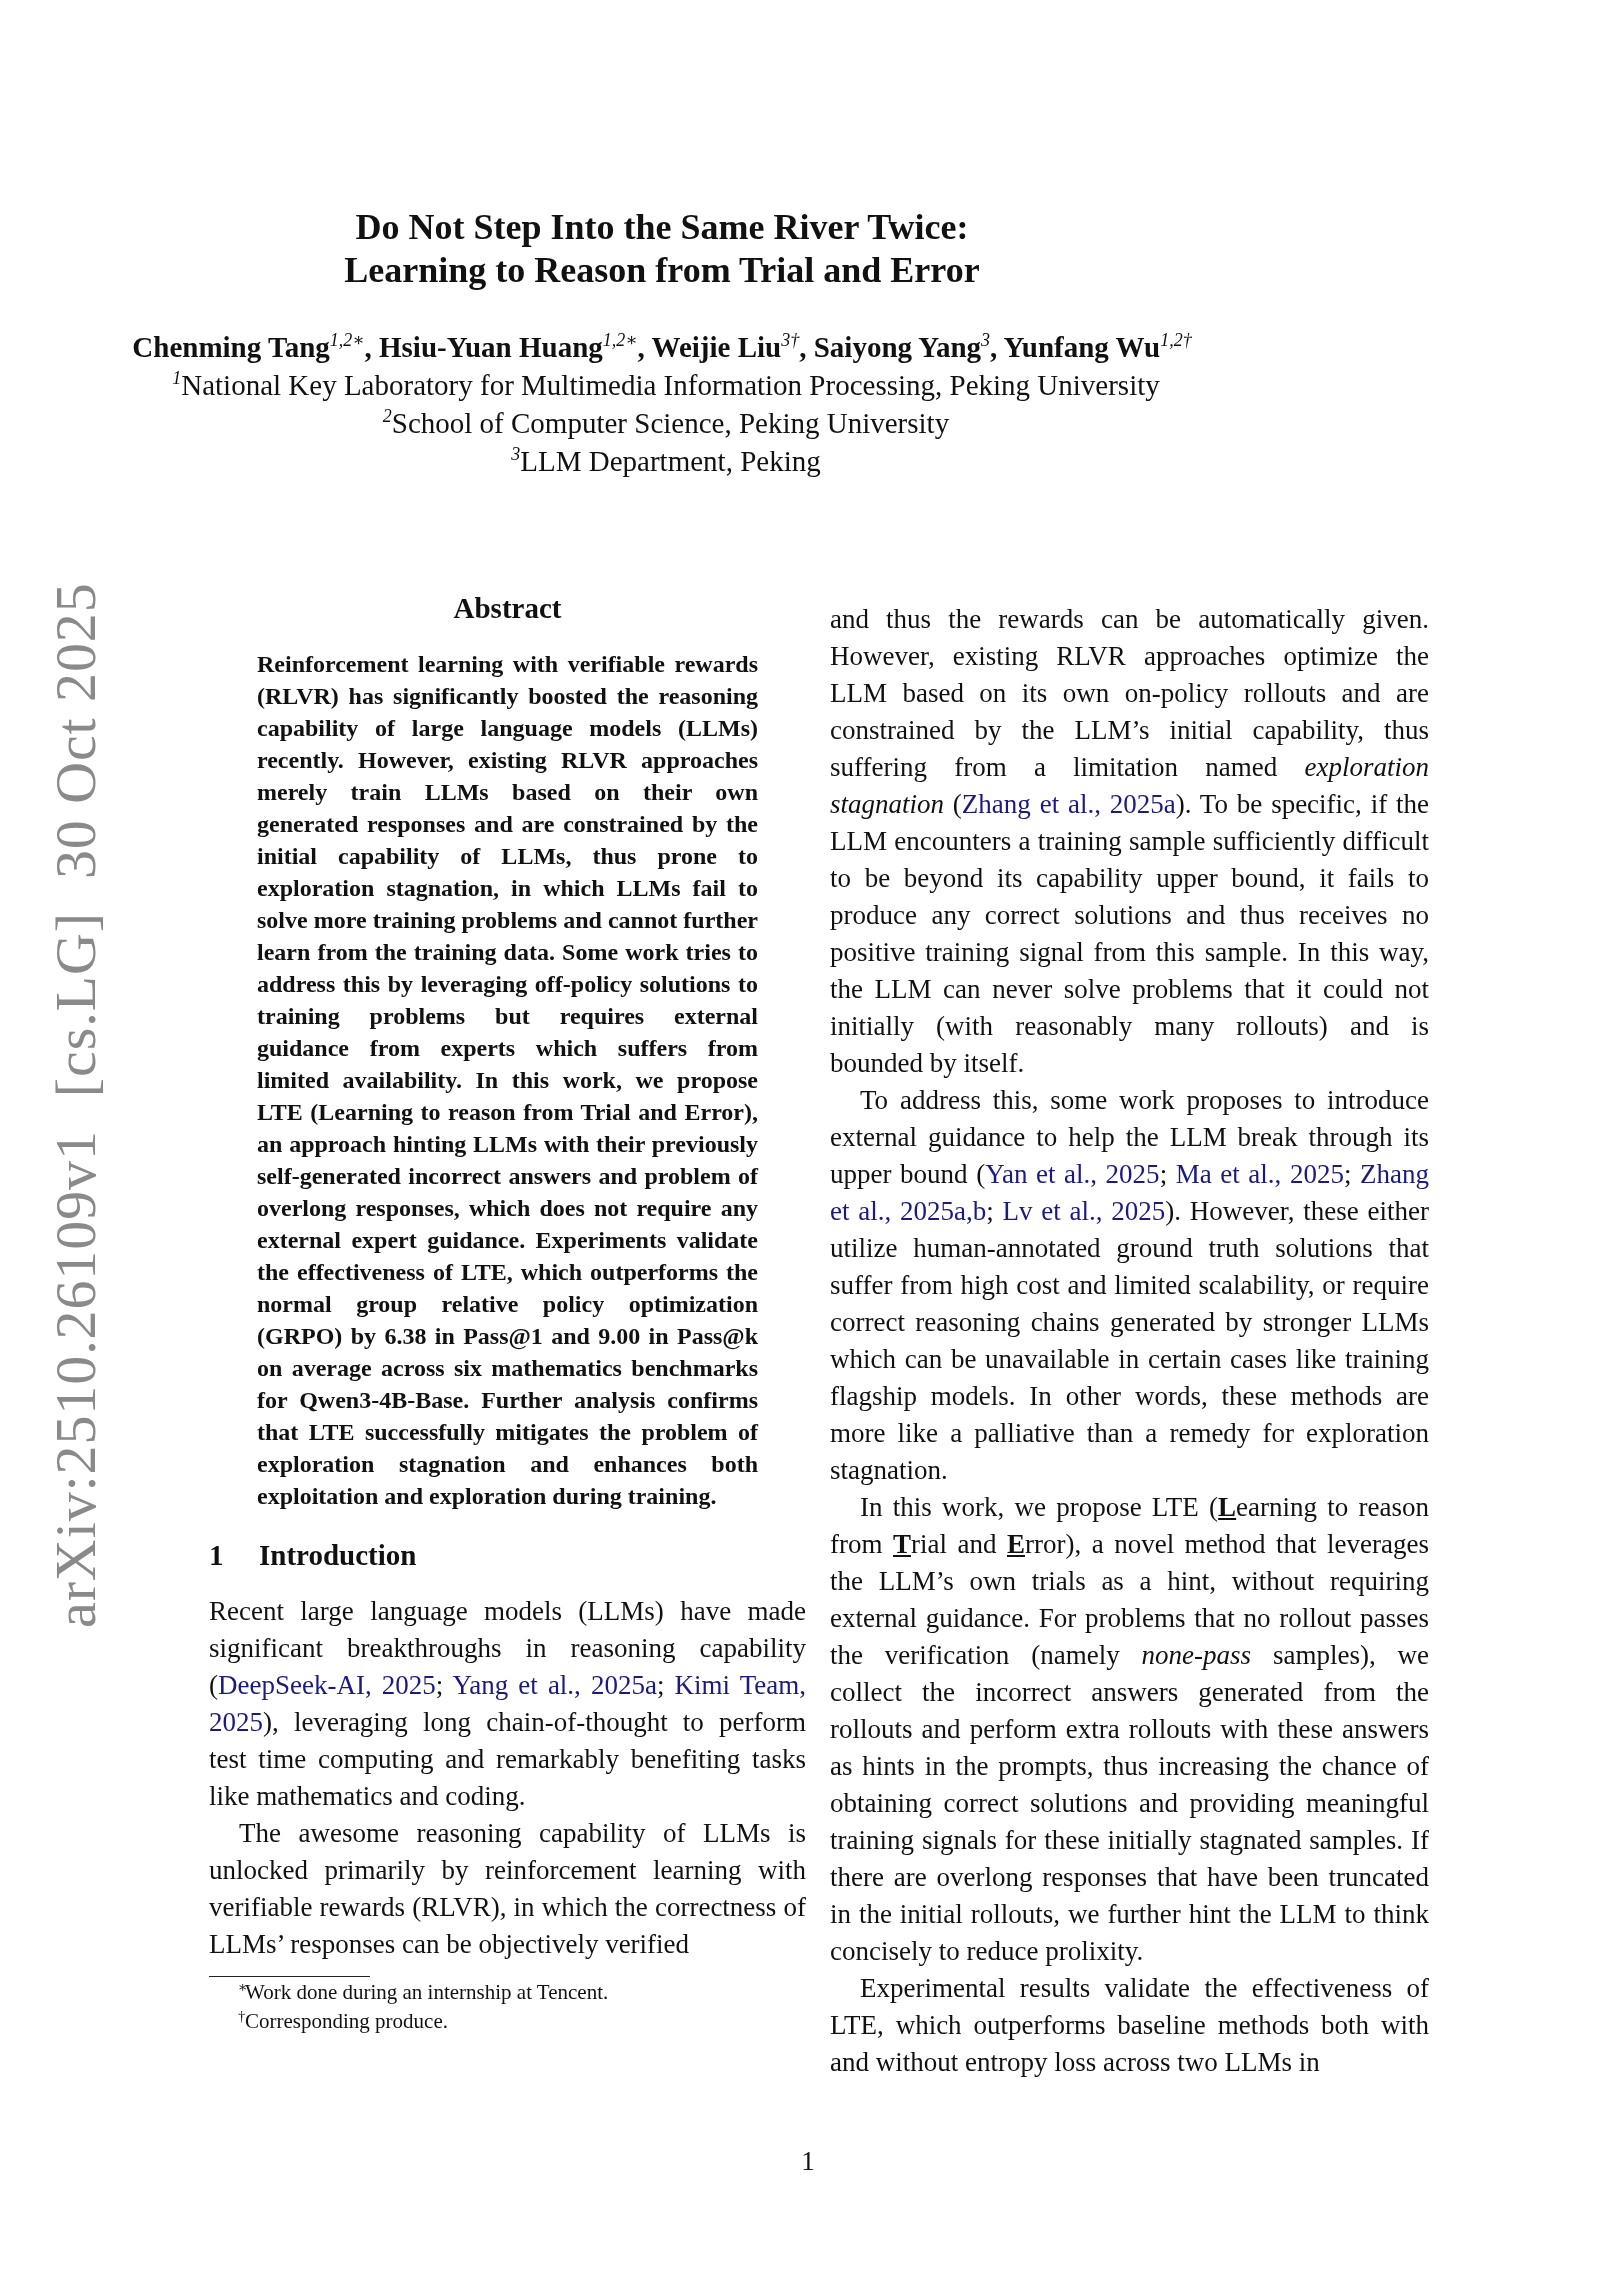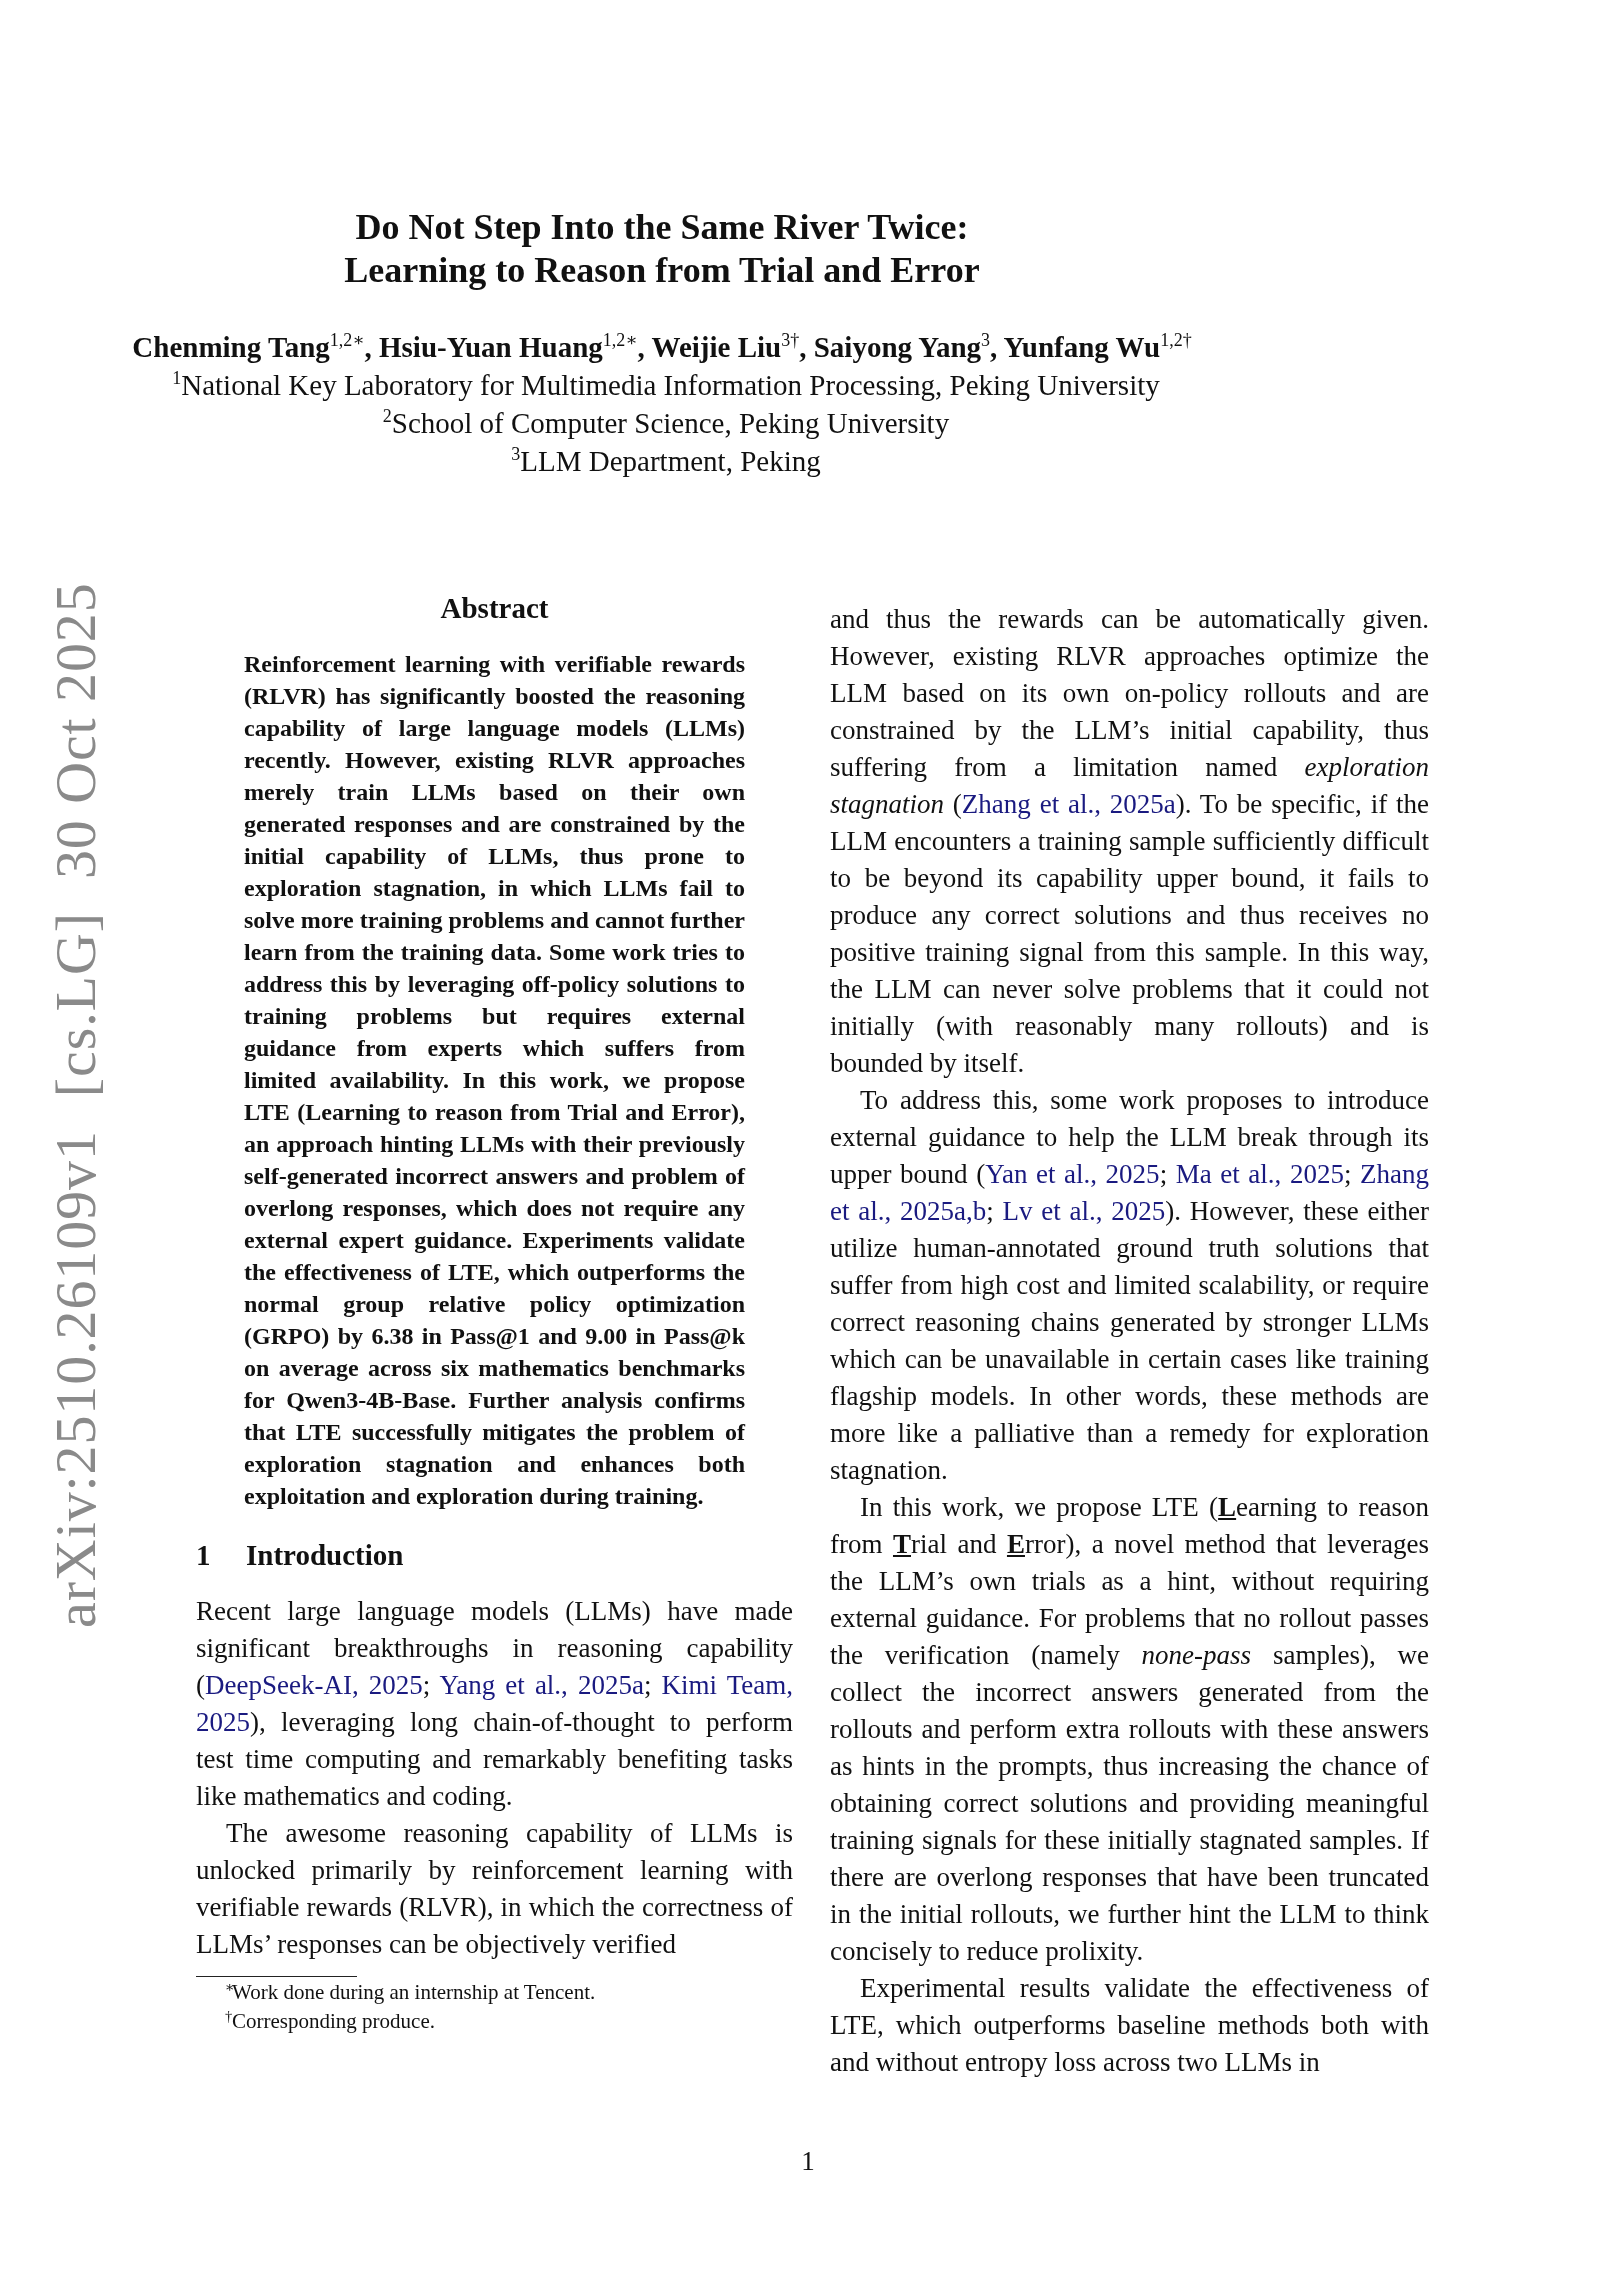--- a/index.html
+++ b/index.html
@@ -9,26 +9,26 @@
   }
   .arxiv-stamp {
     position: absolute; left: 42px; top: 1628px;
     transform-origin: left top; transform: rotate(-90deg);
     font-size: 58px; color: #8a8a8a; white-space: nowrap; letter-spacing: 0.9px;
   }
   .arxiv-stamp span { margin-right: 33px; }
   .title-block { position: absolute; left: 0; top: 206px; width: 1324px; text-align: center; }
   .title { font-weight: bold; font-size: 36px; line-height: 43px; margin: 0; }
   .authors { margin-top: 36px; font-weight: bold; font-size: 29px; line-height: 38px; }
-  .authors sup, .affil sup { font-size: 18px; font-weight: normal; vertical-align: 11px; line-height: 0; }
+  .authors sup, .affil sup { font-size: 18px; font-weight: normal; vertical-align: 11px; line-height: 0; font-style: italic; }
   .affil { font-size: 29px; line-height: 38px; padding-left: 8px; }
   .emails { margin-top: 5.4px; font-size: 22px; line-height: 31px; color: #1a1a80; }
   .envelope { display: inline-block; width: 25px; height: 16.3px; vertical-align: -0.9px; margin-right: 9px; }
   .col { position: absolute; font-size: 27px; line-height: 37px; text-align: justify; }
-  .col-left { left: 196px; top: 590px; width: 597px; }
+  .col-left { left: 209px; top: 590px; width: 597px; }
   .col-right { left: 830px; top: 601px; width: 599px; font-family: Liberation Serif, serif; }
   .abstract-title { text-align: center; font-weight: bold; font-size: 29px; line-height: 36px; margin: 0 0 22px 0; }
   .abstract-body { margin: 0 48px 0 48px; font-size: 24px; line-height: 32px; text-align: justify; font-weight: bold; }
   .section-heading { font-weight: bold; font-size: 29px; line-height: 36px; margin: 25px 0 20px 0; }
   .section-heading .num { display: inline-block; width: 50px; }
   p { margin: 0; }
   .indent { text-indent: 30px; }
   .cite { color: #1a1a80; }
   .footnote-rule { width: 161px; border-top: 1.4px solid #222; margin-top: 12.7px; }
   .footnotes { font-size: 21px; line-height: 29px; margin-top: 1.8px; }

